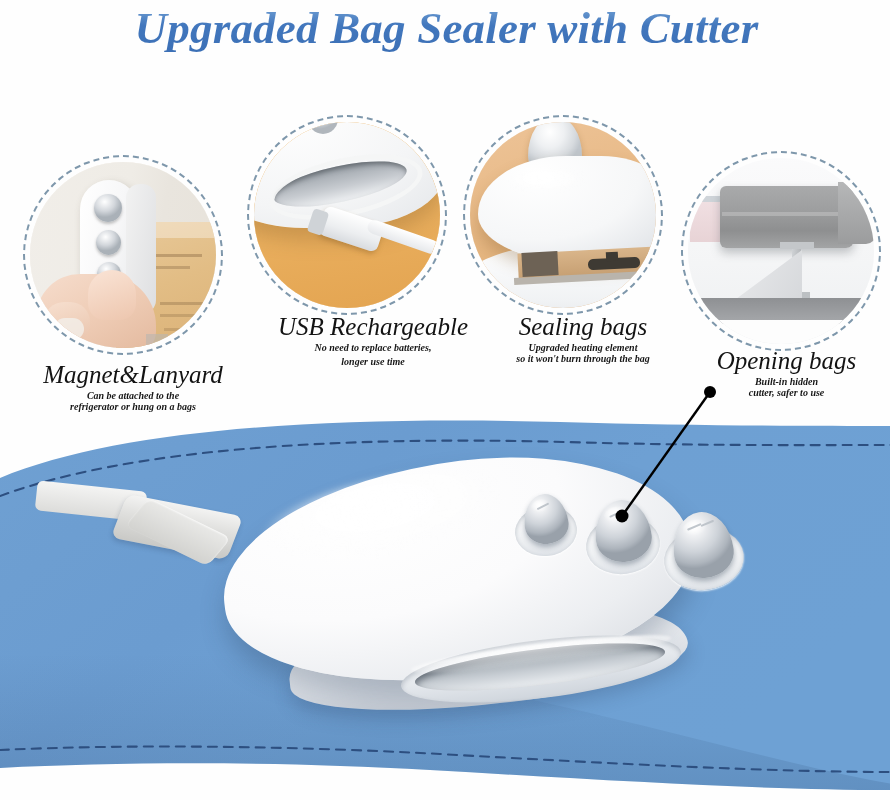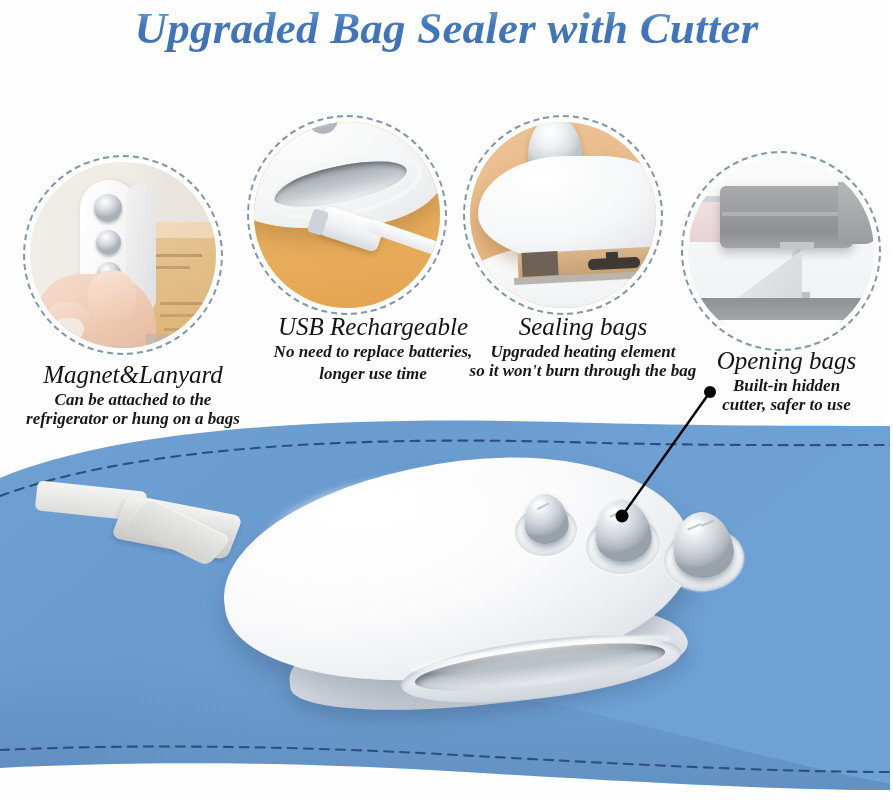--- a/index.html
+++ b/index.html
@@ -35,21 +35,21 @@
   .sh{border-radius:50%;}
 
   
   .cap{position:absolute;text-align:center;}
   .cap .t{
     font-family:"Liberation Serif", serif;
     font-style:italic;font-size:25px;color:#131313;white-space:nowrap;line-height:1.05;
   }
   .cap .s{
     font-family:"Liberation Serif", serif;
-    font-style:italic;font-weight:700;font-size:17px;color:#161616;
+    font-style:italic;font-weight:700;font-size:10px;color:#161616;
     line-height:1.12;margin-top:2px;white-space:nowrap;
   }
 
   
   #callout{position:absolute;left:0;top:0;width:893px;height:800px;pointer-events:none;}
 
   
   #scene{position:absolute;left:0;top:418px;width:893px;height:382px;overflow:hidden;}
   #band{position:absolute;left:0;top:0;width:893px;height:382px;}
 

